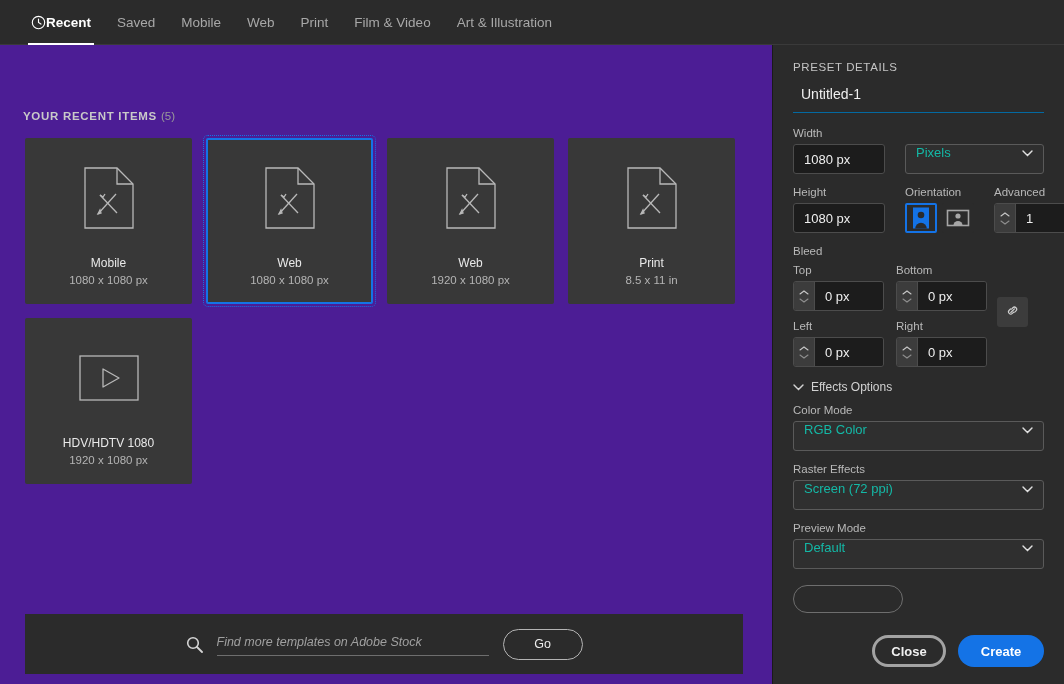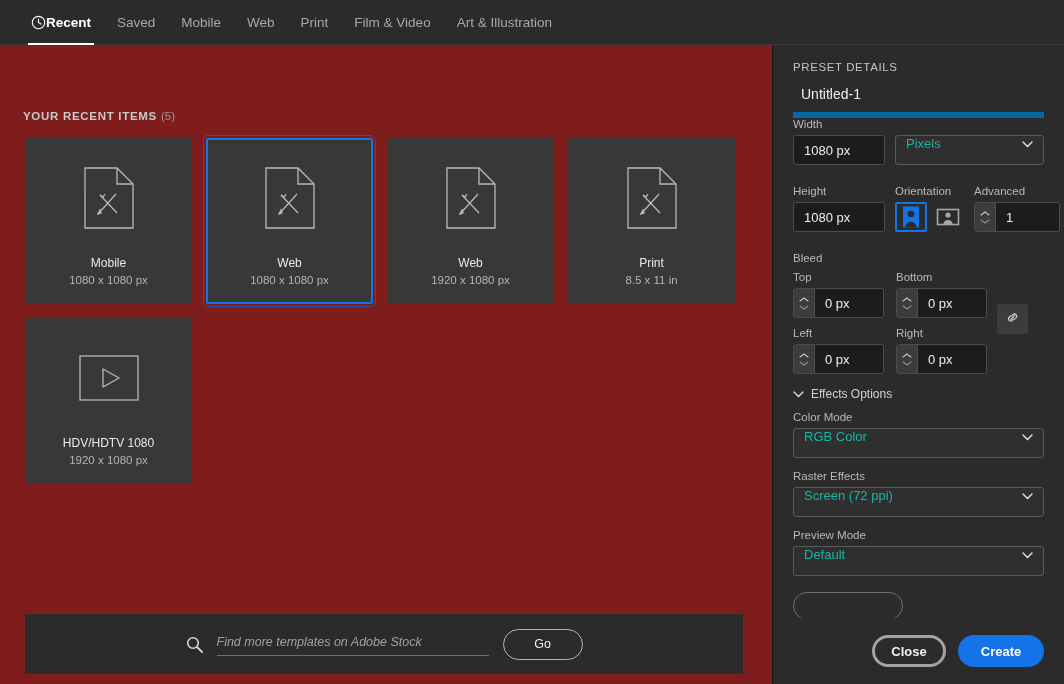--- a/index.html
+++ b/index.html
@@ -32,21 +32,21 @@
   .tab.active::after {
     content: ""; position: absolute; left: 10px; right: 10px; bottom: 0;
     height: 2px; background: #ffffff; z-index: 2;
   }
   .clock-icon { width: 15px; height: 15px; display: block; }
 
   
   .body { flex: 1; display: flex; min-height: 0; }
 
   
-  .left { width: 772px; position: relative; background: #7f1d1d; }
+  .left { width: 772px; position: relative; background: #4c1d95; }
   .section-title {
     position: absolute; left: 23px; top: 65px;
     font-size: 11.5px; letter-spacing: 0.7px; color: #c9c9c9; font-weight: bold;
   }
   .section-count { color: #9a9a9a; font-weight: normal; letter-spacing: 0; margin-left: 4px; }
 
   .grid {
     position: absolute; left: 25px; top: 93px;
     width: 718px;
     display: flex; flex-wrap: wrap; gap: 14px 14px;
@@ -92,28 +92,28 @@
     font-family: "Liberation Sans", sans-serif;
   }
 
   
   .right {
     width: 292px; background: #2b2b2b; position: relative;
     border-left: 1px solid #1a1a1a;
   }
   .panel-scroll { position: absolute; left: 0; top: 0; right: 0; bottom: 66px; overflow: hidden; padding: 16px 20px 0 20px; }
   .panel-title { font-size: 11.5px; letter-spacing: 0.6px; color: #c4c4c4; margin-bottom: 12px; }
-  .name-row { border-bottom: 6px solid #0369a1; padding: 0 0 9px 0; }
+  .name-row { border-bottom: 1px solid #0369a1; padding: 0 0 9px 0; margin-bottom: 14px; }
   .name-input {
     width: 100%; background: transparent; border: 0; outline: none;
     color: #efefef; font-size: 14px; padding-left: 8px;
     font-family: "Liberation Sans", sans-serif;
   }
   .fld-label { font-size: 11.5px; color: #b8b8b8; margin-bottom: 5px; display: block; }
-  .row { display: flex; align-items: flex-end; gap: 10px; margin-bottom: 20px; }
+  .row { display: flex; align-items: flex-end; gap: 20px; margin-bottom: 12px; }
   .col { display: flex; flex-direction: column; }
 
   .txtfield {
     height: 30px; background: #1c1c1c; border: 1px solid #4c4c4c;
     border-radius: 3px; color: #efefef; font-size: 13px;
     padding: 0 10px; outline: none;
     font-family: "Liberation Sans", sans-serif;
   }
   .selectfield {
     height: 30px; background: #2f2f2f; border: 1px solid #5a5a5a;

